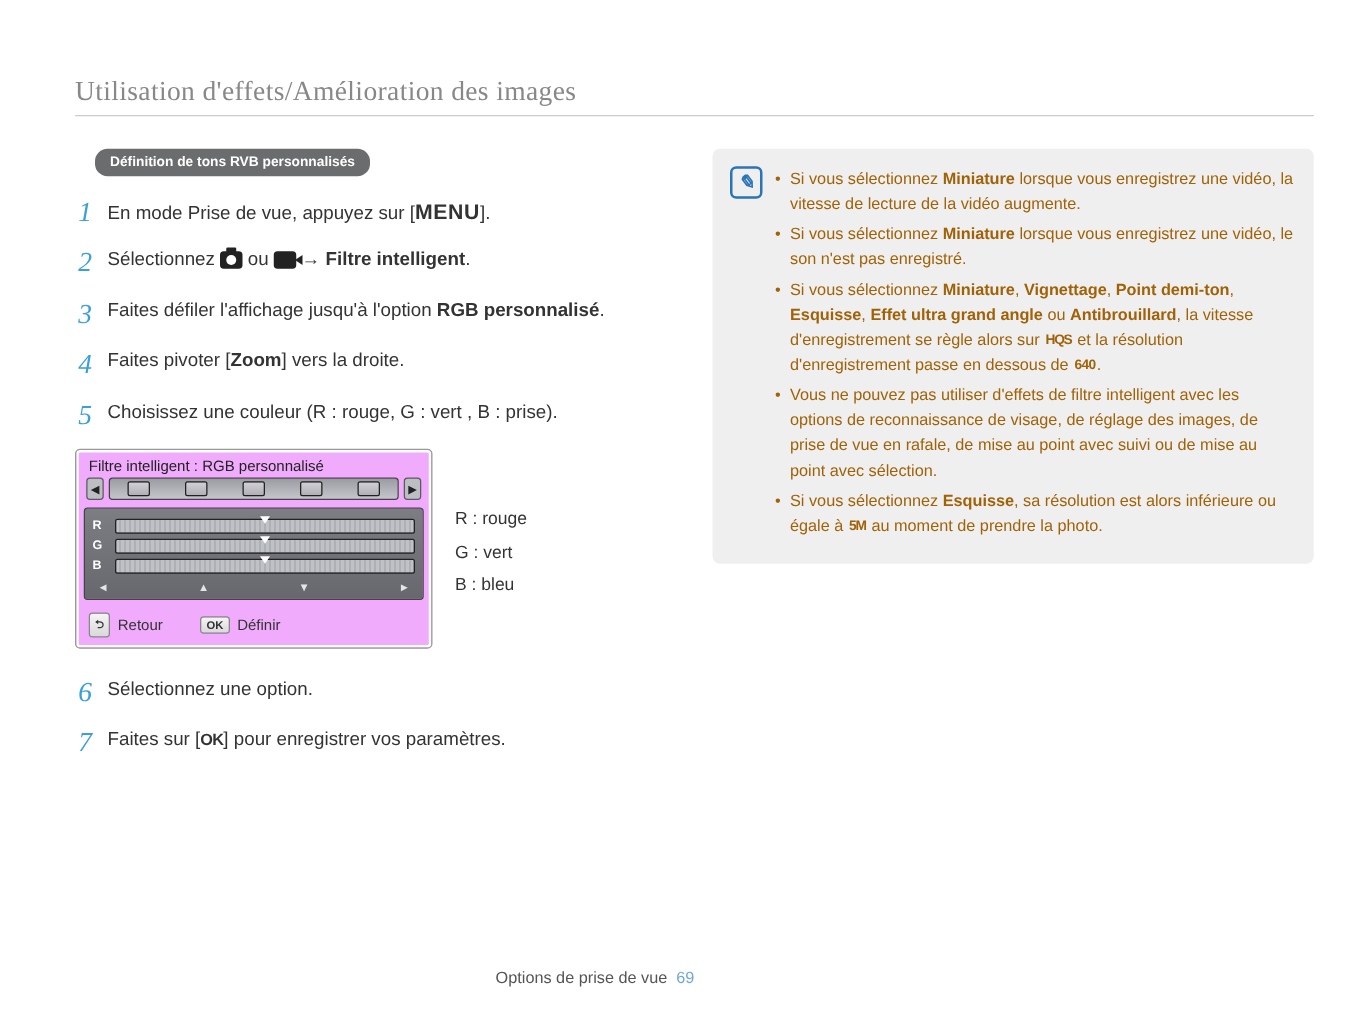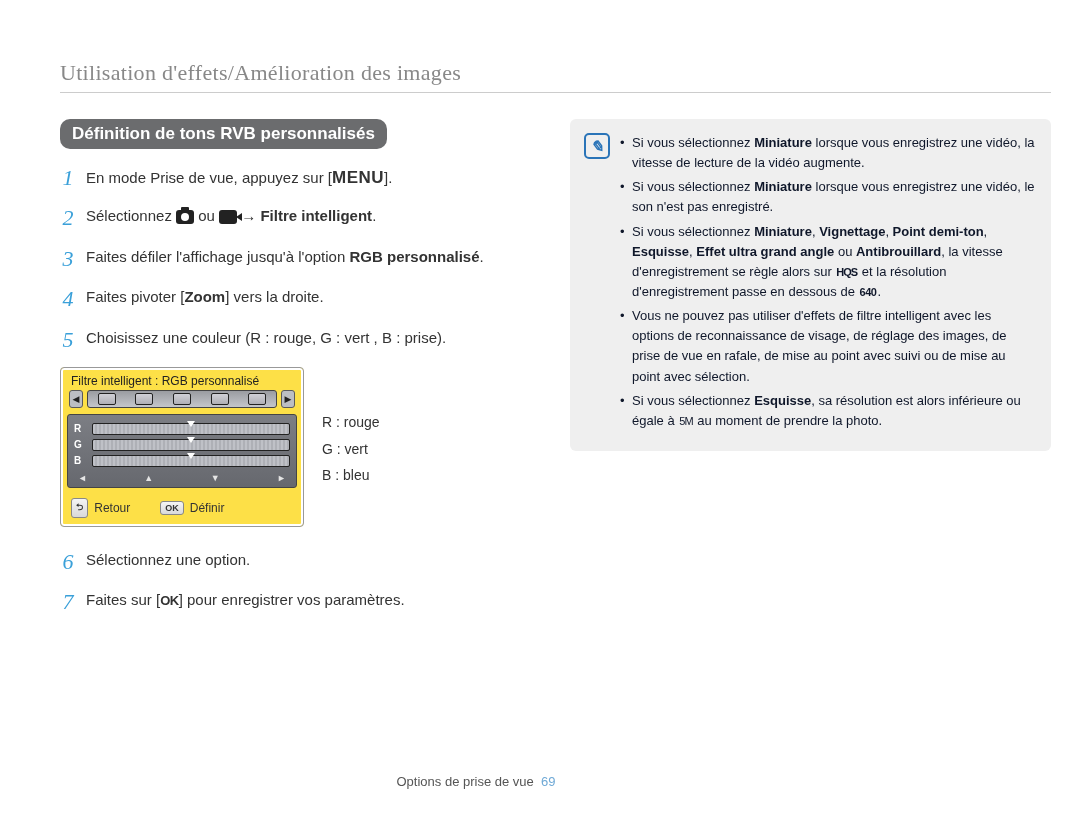--- a/index.html
+++ b/index.html
@@ -5,39 +5,39 @@
   * { box-sizing: border-box; margin: 0; padding: 0; }
   html, body { width: 1080px; height: 815px; background: #fff; font-family: Arial, Helvetica, sans-serif; color: #333; }
   .page { padding: 60px 29px 0 60px; }
   .page-title { font-size: 22px; font-weight: 300; color: #888; letter-spacing: 0.3px; margin-bottom: 6px; font-family: Georgia, 'Times New Roman', serif; }
   .title-rule { border: none; border-top: 1px solid #ccc; margin-bottom: 26px; }
   .cols { display: flex; gap: 40px; }
   .left-col { width: 470px; }
   .right-col { flex: 1; }
   .pill {
     display: inline-block; background: #6b6c6e; color: #fff; font-weight: bold;
-    font-size: 17px; padding: 5px 12px; border-radius: 10px; margin-bottom: 16px;
+    font-size: 11px; padding: 5px 12px; border-radius: 10px; margin-bottom: 16px; margin-left: 16px;
   }
   .steps { list-style: none; }
   .step { display: flex; gap: 10px; margin-bottom: 14px; line-height: 1.5; font-size: 15px; }
   .step-num { font-family: Georgia, 'Times New Roman', serif; font-style: italic; font-size: 22px; color: #3aa0d9; min-width: 16px; text-align: center; line-height: 1.2; }
   .bold { font-weight: bold; }
   .menu-label { font-weight: bold; letter-spacing: 0.5px; font-size: 17px; }
   .ok-label { font-weight: bold; font-size: 13px; letter-spacing: -0.5px; }
 
   
   .mode-icon { display:inline-block; width:18px; height:14px; border-radius:3px; background:#222; position:relative; vertical-align:middle; }
   .mode-icon.camera::before { content:""; position:absolute; top:-3px; left:5px; width:8px; height:4px; background:#222; border-radius:1px 1px 0 0;}
   .mode-icon.camera::after { content:""; position:absolute; top:3px; left:5px; width:8px; height:8px; border-radius:50%; background:#fff;}
   .mode-icon.video::after { content:""; position:absolute; right:-5px; top:3px; width:0; height:0; border-top:4px solid transparent; border-bottom:4px solid transparent; border-right:6px solid #222; }
 
   
   .panel-wrap { display:flex; gap:18px; margin: 4px 0 22px 0; }
   .panel {
-    width: 244px; border: 1px solid #999; border-radius: 4px; background: #fde047;
+    width: 286px; border: 1px solid #999; border-radius: 4px; background: #f0abfc;
     box-shadow: inset 0 0 0 2px #fff;
   }
   .panel-header { font-size: 12px; padding: 6px 10px 2px; color:#222; }
   .toolbar { display:flex; align-items:center; gap:4px; padding: 0 8px 4px; }
   .tool-arrow { width:14px; height:18px; background:#bcbec3; border:1px solid #5a5a5a; border-radius:3px; display:flex; align-items:center; justify-content:center; font-size:9px; color:#222;}
   .tool-bar { flex:1; height:18px; background: linear-gradient(#9a9ca1,#c4c6cb); border:1px solid #444; border-radius:3px; display:flex; align-items:center; justify-content:space-around; }
   .tool-bar span { width:18px; height:12px; border:1px solid #222; border-radius:2px; background:linear-gradient(#d0d0d6,#b0b0b6); }
   .rgb-area { background: linear-gradient(#7c7e84,#66686e); margin: 2px 6px 4px; border-radius:3px; padding: 8px 6px 4px; border:1px solid #444; position:relative;}
   .rgb-row { display:flex; align-items:center; gap:6px; margin-bottom:4px; }
   .rgb-row .lbl { width:12px; font-size:10px; font-weight:bold; color:#fff; }
@@ -45,27 +45,27 @@
   .slider::after { content:""; position:absolute; left:50%; top:-3px; transform:translateX(-50%); width:0; height:0; border-left:4px solid transparent; border-right:4px solid transparent; border-top:6px solid #fff; }
   .rgb-nav { display:flex; justify-content:space-between; font-size:9px; color:#e5e5e5; padding: 2px 4px 0;}
   .panel-footer { display:flex; gap:30px; padding: 6px 10px 8px; font-size:12px; }
   .panel-footer .btn { display:flex; align-items:center; gap:6px; }
   .key { display:inline-block; border:1px solid #888; border-radius:3px; background:linear-gradient(#f5f5f5,#d9d9d9); font-size:9px; padding:1px 4px; font-weight:bold; }
   .rgb-legend { font-size:14px; line-height:1.9; color:#333; padding-top: 42px;}
 
   
   .info-box { background:#efefef; border-radius:6px; padding: 14px 16px 16px 14px; display:flex; gap:10px; }
   .info-icon { width:26px; height:26px; min-width:26px; border:2px solid #2a74b8; border-radius:5px; color:#2a74b8; display:flex; align-items:center; justify-content:center; font-weight:bold; font-family: Georgia, serif; font-style:italic; font-size:16px; }
-  .info-list { list-style:none; font-size:13px; color:#0f172a; line-height:1.55; }
+  .info-list { list-style:none; font-size:13px; color:#a16207; line-height:1.55; }
   .info-list li { position:relative; padding-left:12px; margin-bottom:4px; }
   .info-list li::before { content:"•"; position:absolute; left:0; top:0; }
   .tiny-icon { display:inline-block; vertical-align:middle; padding:0 1px; }
   .tiny-icon.hqs { font-weight:bold; font-size:11px; letter-spacing:-1px; font-family: 'Arial Black', Arial, sans-serif;}
   .tiny-icon.res640 { font-weight:bold; font-size:11px; letter-spacing:-0.5px; font-family: 'Arial Black', Arial, sans-serif;}
-  .tiny-icon.fivem { font-weight:normal; font-size:11px; font-family: 'Arial Black', Arial, sans-serif; letter-spacing:-1px; }
+  .tiny-icon.fivem { font-weight:bold; font-size:11px; font-family: 'Arial Black', Arial, sans-serif; letter-spacing:-1px; }
 
   .footer { position:absolute; bottom:26px; width:952px; text-align:center; font-size:13px; color:#555;}
   .footer .pnum { color:#6fa9d6; }
 </style>
 </head>
 <body>
 
 <div class="page">
   <div class="page-title">Utilisation d'effets/Amélioration des images</div>
   <hr class="title-rule">

